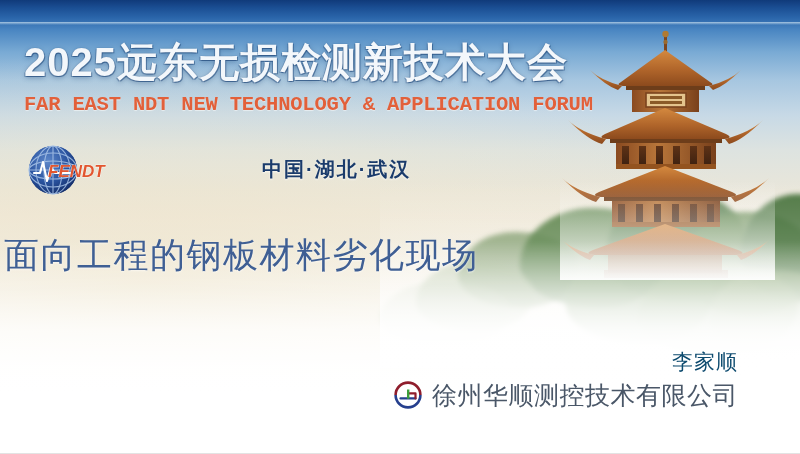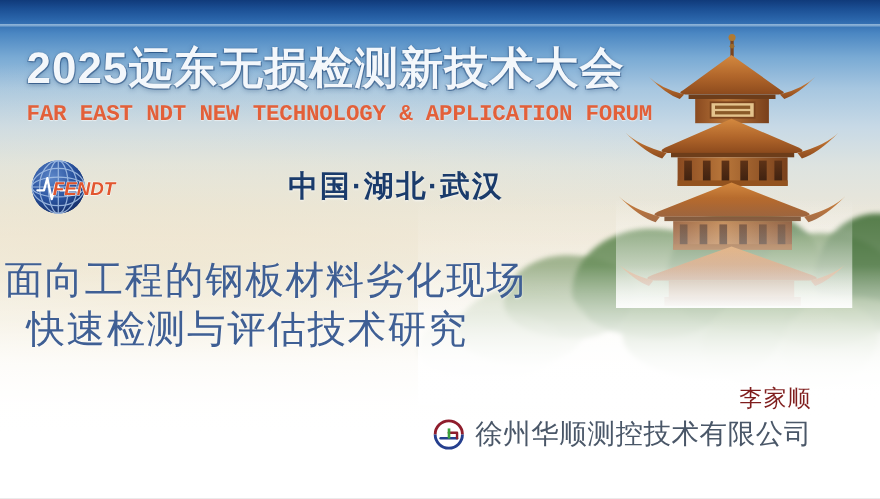--- a/index.html
+++ b/index.html
@@ -150,21 +150,21 @@
     line-height:35px;
     letter-spacing:-1px;
     color:#17529c;
     text-shadow:1px 1px 0 rgba(255,255,255,.7), 0 2px 3px rgba(20,50,100,.3);
   }
   .locale{
     position:absolute;
     left:262px; top:152px;
     font-family:"Liberation Sans", sans-serif;
     font-weight:bold;
-    font-size:27px;
+    font-size:20px;
     line-height:34px;
     letter-spacing:2px;
     color:#1a3b6b;
     text-shadow:0 1px 2px rgba(255,255,255,.75);
     white-space:nowrap;
   }
 
   
   .maintitle{
     position:absolute;
@@ -182,21 +182,21 @@
   .maintitle .l2{ display:block; padding-left:24px; }
 
   
   .presenter{
     position:absolute;
     right:62px; top:349px;
     font-family:"Liberation Serif", serif;
     font-size:21px;
     line-height:26px;
     letter-spacing:1px;
-    color:#7f1d1d;
+    color:#0c4a6e;
     white-space:nowrap;
   }
   .company-row{
     position:absolute;
     right:62px; top:380px;
     display:flex;
     align-items:center;
     gap:9px;
     white-space:nowrap;
   }
@@ -353,21 +353,20 @@
         <text x="22" y="34" font-family="Liberation Sans, sans-serif" font-size="17" font-weight="bold" font-style="italic" fill="#e2562f" stroke="#ffffff" stroke-width="0.7" paint-order="stroke">FENDT</text>
       </svg>
     </div>
 
   </div>
 
   <div class="locale">中国·湖北·武汉</div>
 
   <div class="maintitle">
     <span class="l1">面向工程的钢板材料劣化现场</span>
-    <span class="l2">快速检测与评估技术研究</span>
   </div>
 
   <div class="presenter">李家顺</div>
 
   <div class="company-row">
     <span class="company-mark">
       <svg width="30" height="30" viewBox="0 0 30 30" xmlns="http://www.w3.org/2000/svg" aria-hidden="true">
 
         <path d="M2.6 15 A12.4 12.4 0 0 1 27.4 15" fill="none" stroke="#8f1d2c" stroke-width="2.6"></path>
 

